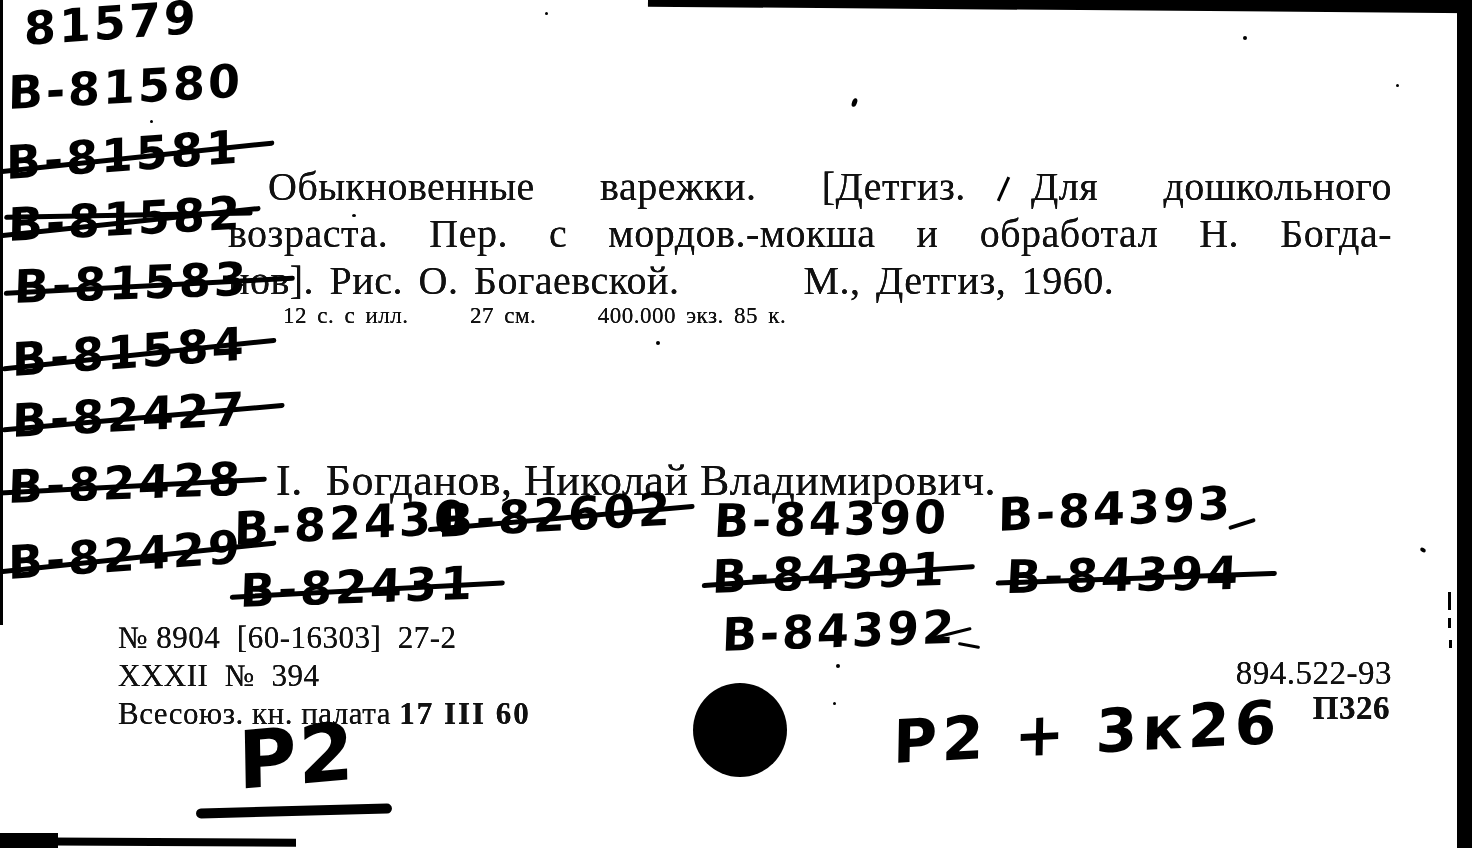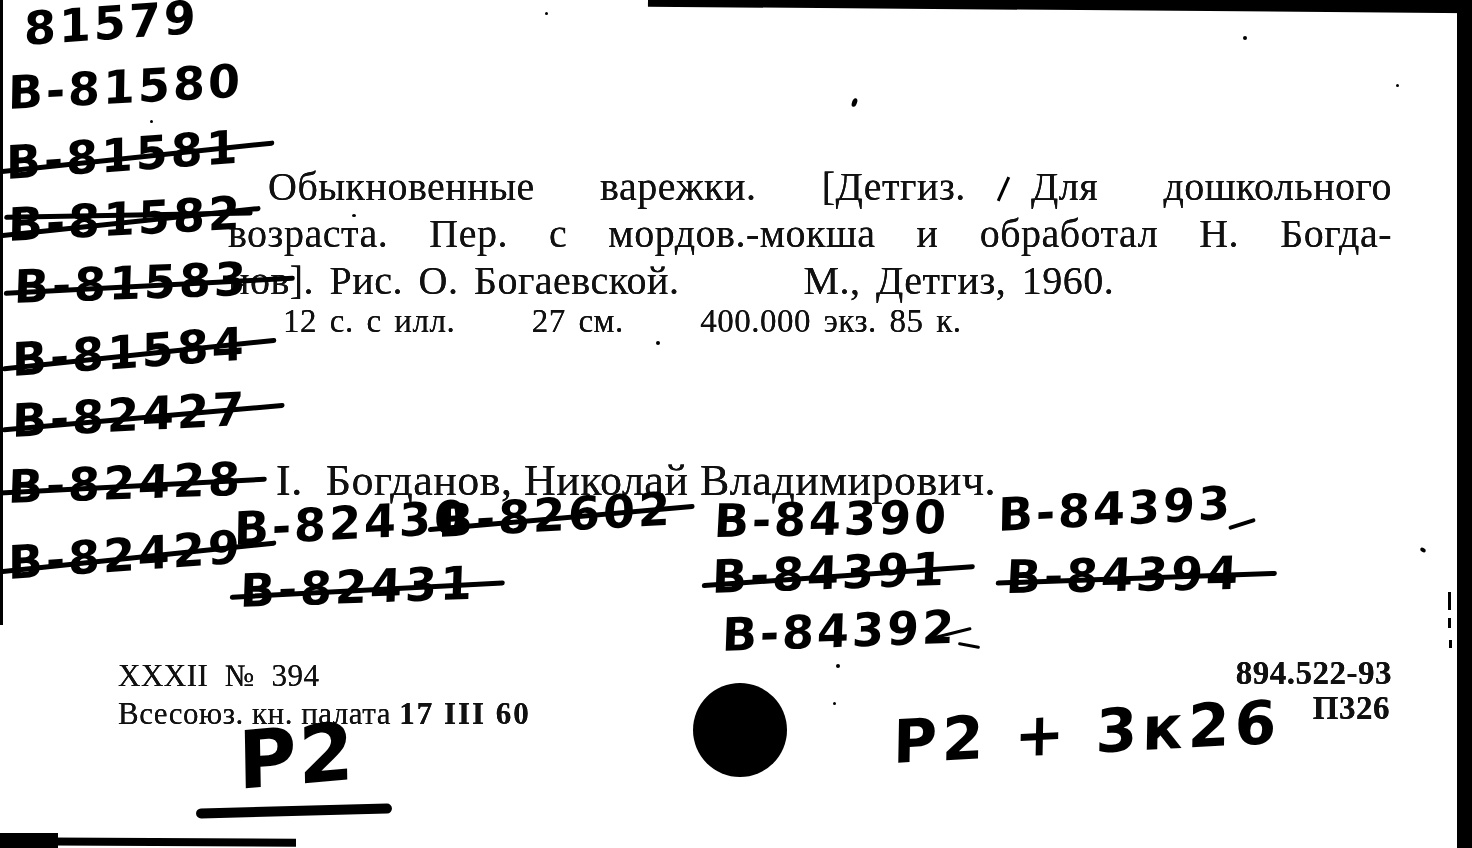--- a/index.html
+++ b/index.html
@@ -8,27 +8,27 @@
     overflow:hidden;font-family:"Liberation Serif",serif;color:#111;
   }
   
   .print{position:absolute;white-space:pre;letter-spacing:.5px;text-shadow:0 0 .6px #000;}
   .title{left:226px;top:116px;font-size:40px;font-weight:700;letter-spacing:1px;}
   .jline{position:absolute;left:228px;width:1164px;font-size:40px;text-shadow:0 0 .6px #000;
          text-align:justify;text-align-last:justify;white-space:nowrap;letter-spacing:.5px;box-sizing:border-box;}
   .l1{top:163px;padding-left:40px;}
   .l2{top:210px;}
   .l3{left:228px;top:257px;font-size:40px;word-spacing:5px;}
-  .collation{left:283px;top:303px;font-size:33px;word-spacing:4px;}
+  .collation{left:283px;top:303px;font-size:23px;word-spacing:4px;}
   .added{left:276px;top:455px;font-size:44px;}
   .foot1{left:118px;top:620px;font-size:31px;}
   .foot2{left:118px;top:658px;font-size:31px;}
   .foot3{left:118px;top:696px;font-size:31px;}
   .foot3 b{font-weight:700;letter-spacing:2px;}
-  .classnum{right:80px;top:655px;font-size:33px;text-align:right;font-weight:bold;}
+  .classnum{right:80px;top:655px;font-size:33px;text-align:right;}
   .authmark{right:82px;top:690px;font-size:33px;font-weight:700;text-align:center;}
   
   .hw{
     position:absolute;font-family:"DejaVu Sans",sans-serif;font-weight:700;
     font-size:46px;letter-spacing:3px;color:#000;white-space:pre;line-height:1;
     transform:rotate(var(--r,-2deg)) skewX(-4deg);transform-origin:left center;
   }
   .hw.crossed::after{
     content:"";position:absolute;left:-10px;right:var(--sx,-26px);top:52%;height:5px;
     background:#000;transform:rotate(var(--sa,-1.5deg));border-radius:3px;
@@ -47,20 +47,21 @@
 </head>
 <body>
 
 <div class="canvas">
 
   <div class="jline l1">Обыкновенные варежки. [Детгиз. Для дошкольного</div>
   <div class="jline l2">возраста. Пер. с мордов.-мокша и обработал Н. Богда-</div>
   <div class="print l3">нов]. Рис. О. Богаевской.        М., Детгиз, 1960.</div>
   <div class="print collation">12 с. с илл.      27 см.      400.000 экз. 85 к.</div>
   <div class="print added">I.  Богданов, Николай Владимирович.</div>
+  <div class="print foot1">№ 8904  [60-16303]  27-2</div>
   <div class="print foot2">XXXII  №  394</div>
   <div class="print foot3"><span>Всесоюз. кн. палата </span><b>17 III 60</b></div>
   <div class="print classnum">894.522-93</div>
   <div class="print authmark">П326</div>
 
   <div class="hw" style="left:24px;top:6px;--r:-4deg">81579</div>
   <div class="hw" style="left:8px;top:70px;--r:-3deg">В-81580</div>
   <div class="hw crossed" style="left:6px;top:140px;--r:-4deg;--sx:-34px;--sa:-2deg">В-81581</div>
   <div class="hw scribble crossed" style="left:8px;top:202px;--r:-3deg;--sx:-18px;--sa:-3deg">В-81582</div>
   <div class="hw crossed" style="left:14px;top:264px;--r:-2deg;--sx:-46px;--sa:-1deg">В-81583</div>

